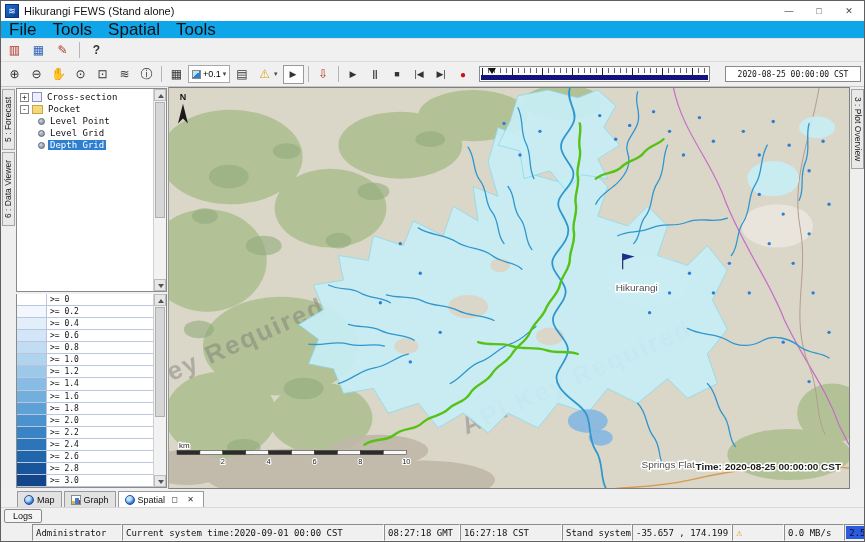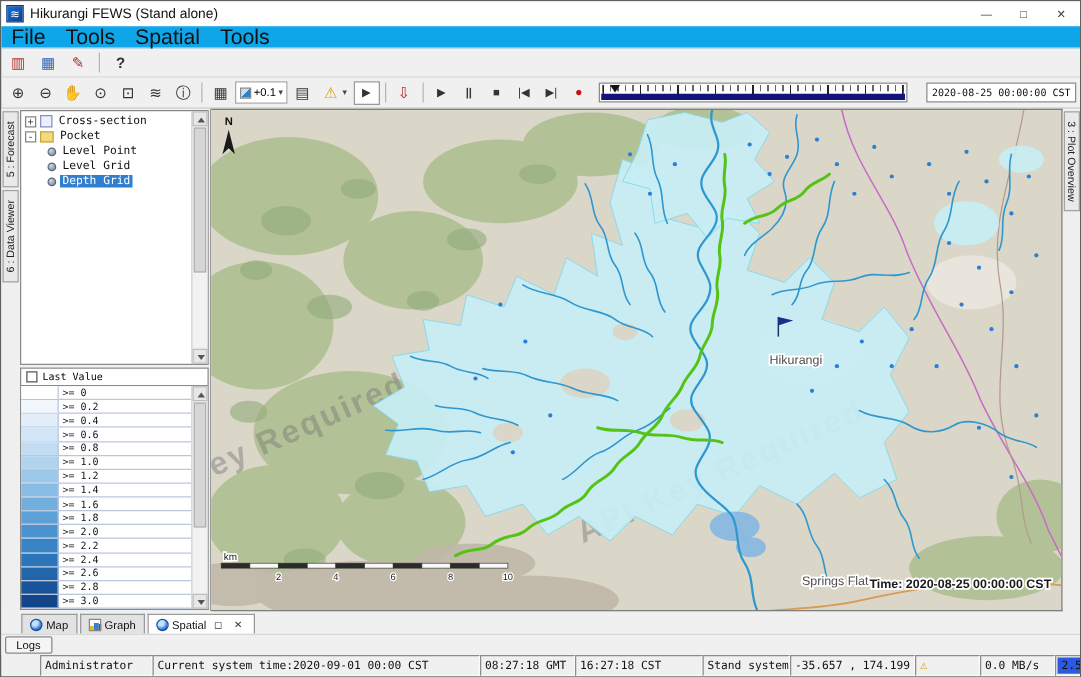--- a/index.html
+++ b/index.html
@@ -38,21 +38,21 @@
   .combo .arrow { font-size:7px; color:#444; }
 
   .timeline { flex:1; height:16px; border:1px solid #8a8a8a; background:#fcfcfc; position:relative; margin:0 4px; }
   .timeline-ticks-minor { position:absolute; top:1px; left:2px; right:2px; height:5px;
       background:repeating-linear-gradient(to right,#666 0 1px,transparent 1px 6px); }
   .timeline-ticks-major { position:absolute; top:1px; left:2px; right:2px; height:8px;
       background:repeating-linear-gradient(to right,#222 0 1px,transparent 1px 30px); }
   .timeline-bar { position:absolute; bottom:1px; left:1px; right:1px; height:5px; background:#13137d; }
   .timeline-thumb { position:absolute; left:8px; top:1px; width:0; height:0;
       border-left:4px solid transparent; border-right:4px solid transparent; border-top:6px solid #111; }
-  .datetime-box { width:120px; height:16px; border:1px solid #8a8a8a; background:#fff; flex:none;
+  .datetime-box { width:136px; height:16px; border:1px solid #8a8a8a; background:#fff; flex:none;
       font:8px "DejaVu Sans Mono", monospace; display:flex; align-items:center; justify-content:center; color:#111;margin-left:10px; }
 
   
   .main { flex:1; display:flex; min-height:0; }
   .side-strip { width:14px; background:#efefef; display:flex; flex-direction:column; align-items:center; flex:none; }
   .v-tab { writing-mode:vertical-rl; font-size:8.5px; color:#222; background:#e9e9e9;
            border:1px solid #a3a3a3; padding:7px 0; width:13px; text-align:center; margin-top:2px; }
   .side-strip.left .v-tab { transform:rotate(180deg); }
 
   .left-panel { width:154px; background:#f0f0f0; border-right:1px solid #9a9a9a; display:flex; flex-direction:column; flex:none; }
@@ -218,24 +218,20 @@
         <div class="scrollbar">
           <span class="sb-arrow up"></span>
           <span class="sb-track">
               <span class="sb-thumb"></span>
             </span>
           <span class="sb-arrow down"></span>
         </div>
       </div>
 
       <div class="legend-pane">
-        <div class="legend-header">
-          <span class="checkbox"></span>
-          <span>Last Value</span>
-        </div>
         <div class="legend-body">
           <div class="legend-rows">
               <div class="legend-row">
                 <span class="legend-swatch" style="background: rgb(255, 255, 255);"></span>
                 <span class="legend-label">&gt;= 0</span>
               </div>
               <div class="legend-row">
                 <span class="legend-swatch" style="background: rgb(241, 247, 253);"></span>
                 <span class="legend-label">&gt;= 0.2</span>
               </div>

